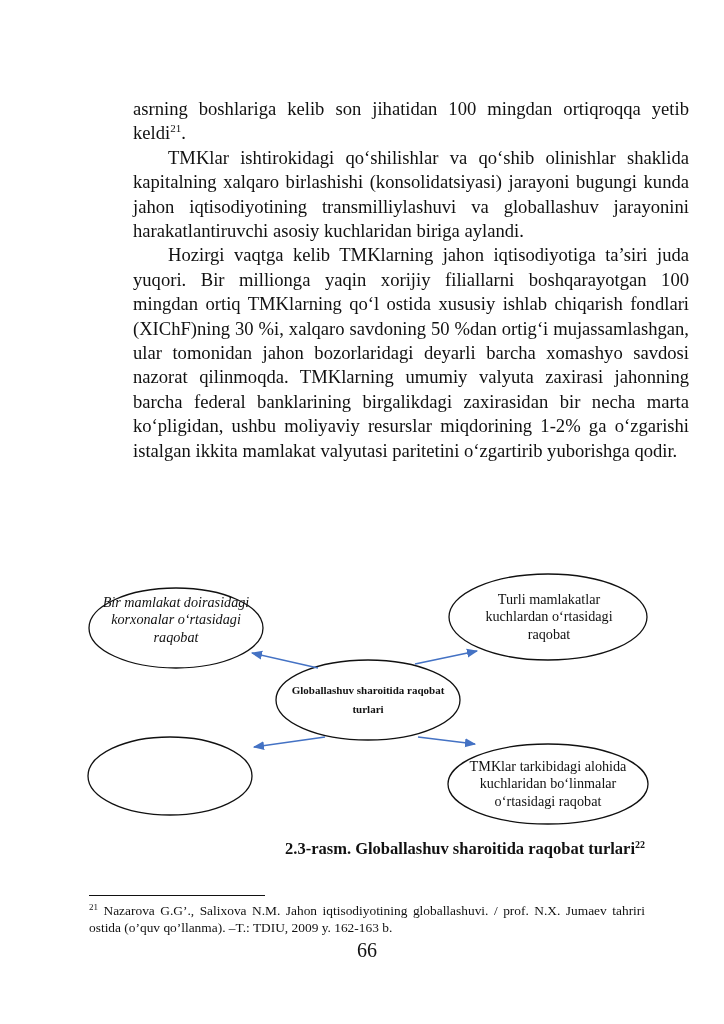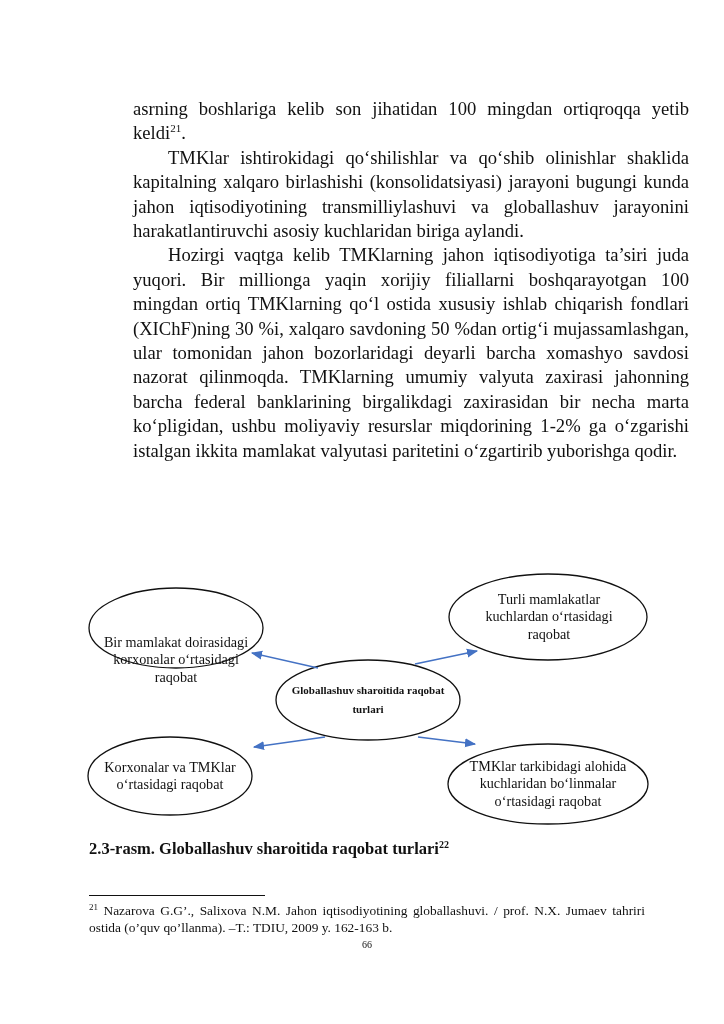--- a/index.html
+++ b/index.html
@@ -7,28 +7,28 @@
          font-family:"Liberation Serif", serif; color:#111; }
   .page { position:absolute; left:89px; top:97px; width:556px;margin-left:44px; }
   .para { margin:0; font-size:18.6px; line-height:24.4px; text-align:justify; text-align-last:auto; }
   .para.indent { text-indent:35px; }
   .para sup { font-size:11px; line-height:0; vertical-align:super; }
   .diagram { position:absolute; left:0; top:0; width:724px; height:1024px; pointer-events:none; }
   .diagram svg { position:absolute; left:0; top:0; }
   .node { position:absolute; display:flex; align-items:center; justify-content:center;
           text-align:center; font-size:14.2px; line-height:17.5px; color:#111; pointer-events:auto; }
   .node.center { font-weight:bold; font-size:11px; line-height:19px; }
-  .caption { position:absolute; left:89px; width:556px; top:839px; text-align:left;
+  .caption { position:absolute; left:89px; width:556px; top:839px; text-align:right;
              font-weight:bold; font-size:16.5px; }
   .caption sup { font-size:10px; vertical-align:super; line-height:0; }
   .fn-rule { position:absolute; left:89px; top:895px; width:176px; height:0; border-top:1px solid #111; }
   .footnote { position:absolute; left:89px; top:903px; width:556px; font-size:13.4px;
               line-height:16.5px; text-align:justify; }
   .footnote sup { font-size:9px; vertical-align:super; line-height:0; }
-  .pagenum { position:absolute; left:89px; width:556px; top:939px; text-align:center; font-size:10px; }
+  .pagenum { position:absolute; left:89px; width:556px; top:939px; text-align:center; font-size:20px; }
 </style>
 </head>
 <body>
 
 <div class="page">
   <p class="para"><span>asrning boshlariga kelib son jihatidan 100 mingdan ortiqroqqa yetib keldi</span><sup>21</sup><span>.</span></p>
   <p class="para indent">TMKlar ishtirokidagi qo‘shilishlar va qo‘shib olinishlar shaklida kapitalning xalqaro birlashishi (konsolidatsiyasi) jarayoni bugungi kunda jahon iqtisodiyotining transmilliylashuvi va globallashuv jarayonini harakatlantiruvchi asosiy kuchlaridan biriga aylandi.</p>
   <p class="para indent">Hozirgi vaqtga kelib TMKlarning jahon iqtisodiyotiga ta’siri juda yuqori. Bir millionga yaqin xorijiy filiallarni boshqarayotgan 100 mingdan ortiq TMKlarning qo‘l ostida xususiy ishlab chiqarish fondlari (XIChF)ning 30 %i, xalqaro savdoning 50 %dan ortig‘i mujassamlashgan, ular tomonidan jahon bozorlaridagi deyarli barcha xomashyo savdosi nazorat qilinmoqda. TMKlarning umumiy valyuta zaxirasi jahonning barcha federal banklarining birgalikdagi zaxirasidan bir necha marta ko‘pligidan, ushbu moliyaviy resurslar miqdorining 1-2% ga o‘zgarishi istalgan ikkita mamlakat valyutasi paritetini o‘zgartirib yuborishga qodir.</p>
 </div>
 
@@ -46,24 +46,23 @@
       <ellipse cx="170" cy="776" rx="82" ry="39"></ellipse>
       <ellipse cx="548" cy="784" rx="100" ry="40"></ellipse>
     </g>
     <g stroke="#4472c4" stroke-width="1.6" fill="none">
       <line x1="318" y1="668" x2="252" y2="653" marker-end="url(#arr)"></line>
       <line x1="415" y1="664" x2="477" y2="651" marker-end="url(#arr)"></line>
       <line x1="325" y1="737" x2="254" y2="747" marker-end="url(#arr)"></line>
       <line x1="418" y1="737" x2="475" y2="744" marker-end="url(#arr)"></line>
     </g>
   </svg>
-  <div class="node" style="left:100px;top:628px;width:152px;height:64px;">Bir mamlakat doirasidagi korxonalar o‘rtasidagi raqobat</div>
+  <div class="node" style="left:100px;top:588px;width:152px;height:64px;font-style:italic;">Bir mamlakat doirasidagi korxonalar o‘rtasidagi raqobat</div>
   <div class="node" style="left:470px;top:584px;width:158px;height:66px;">Turli mamlakatlar kuchlardan o‘rtasidagi raqobat</div>
   <div class="node center" style="left:290px;top:672px;width:156px;height:56px;">Globallashuv sharoitida raqobat turlari</div>
-  <div class="node" style="left:100px;top:750px;width:140px;height:52px;">Korxonalar va TMKlar o‘rtasidagi raqobat</div>
   <div class="node" style="left:466px;top:752px;width:164px;height:64px;">TMKlar tarkibidagi alohida kuchlaridan bo‘linmalar o‘rtasidagi raqobat</div>
 </div>
 
 <div class="caption"><span>2.3-rasm. Globallashuv sharoitida raqobat turlari</span><sup>22</sup></div>
 
 <div class="fn-rule"></div>
 <div class="footnote"><sup>21</sup><span> Nazarova G.G’., Salixova N.M. Jahon iqtisodiyotining globallashuvi. / prof. N.X. Jumaev tahriri ostida (o’quv qo’llanma). –T.: TDIU, 2009 y. 162-163 b.</span></div>
 
 <div class="pagenum">66</div>
 

